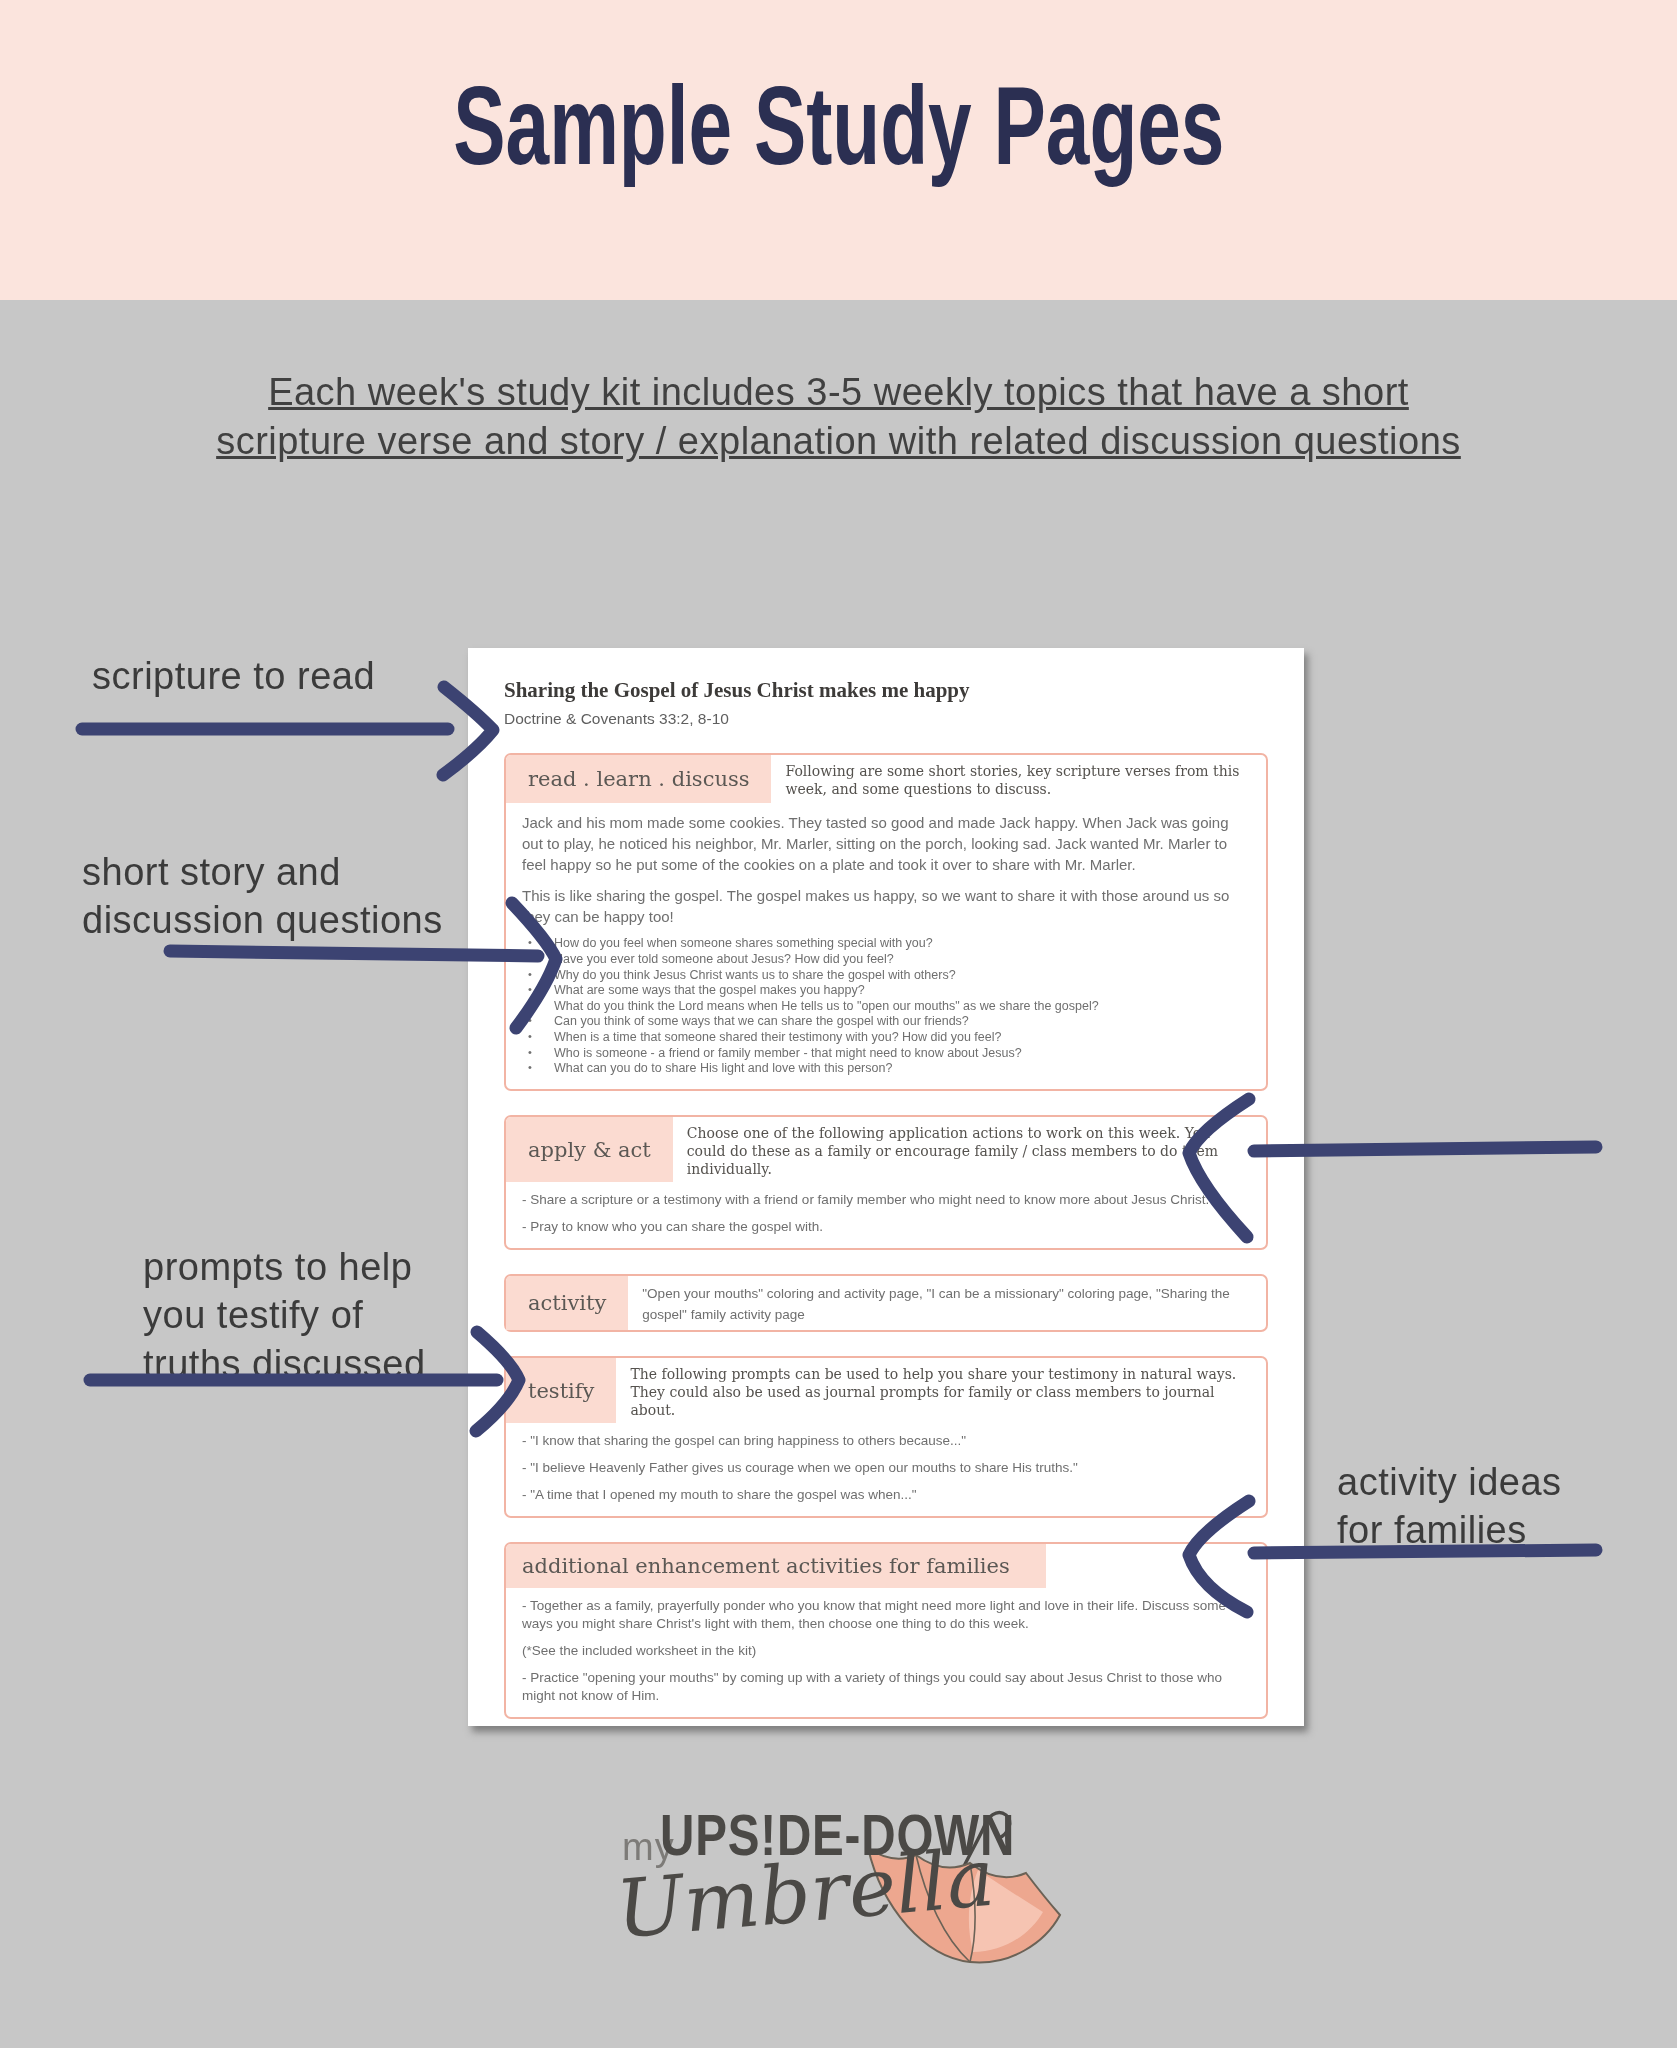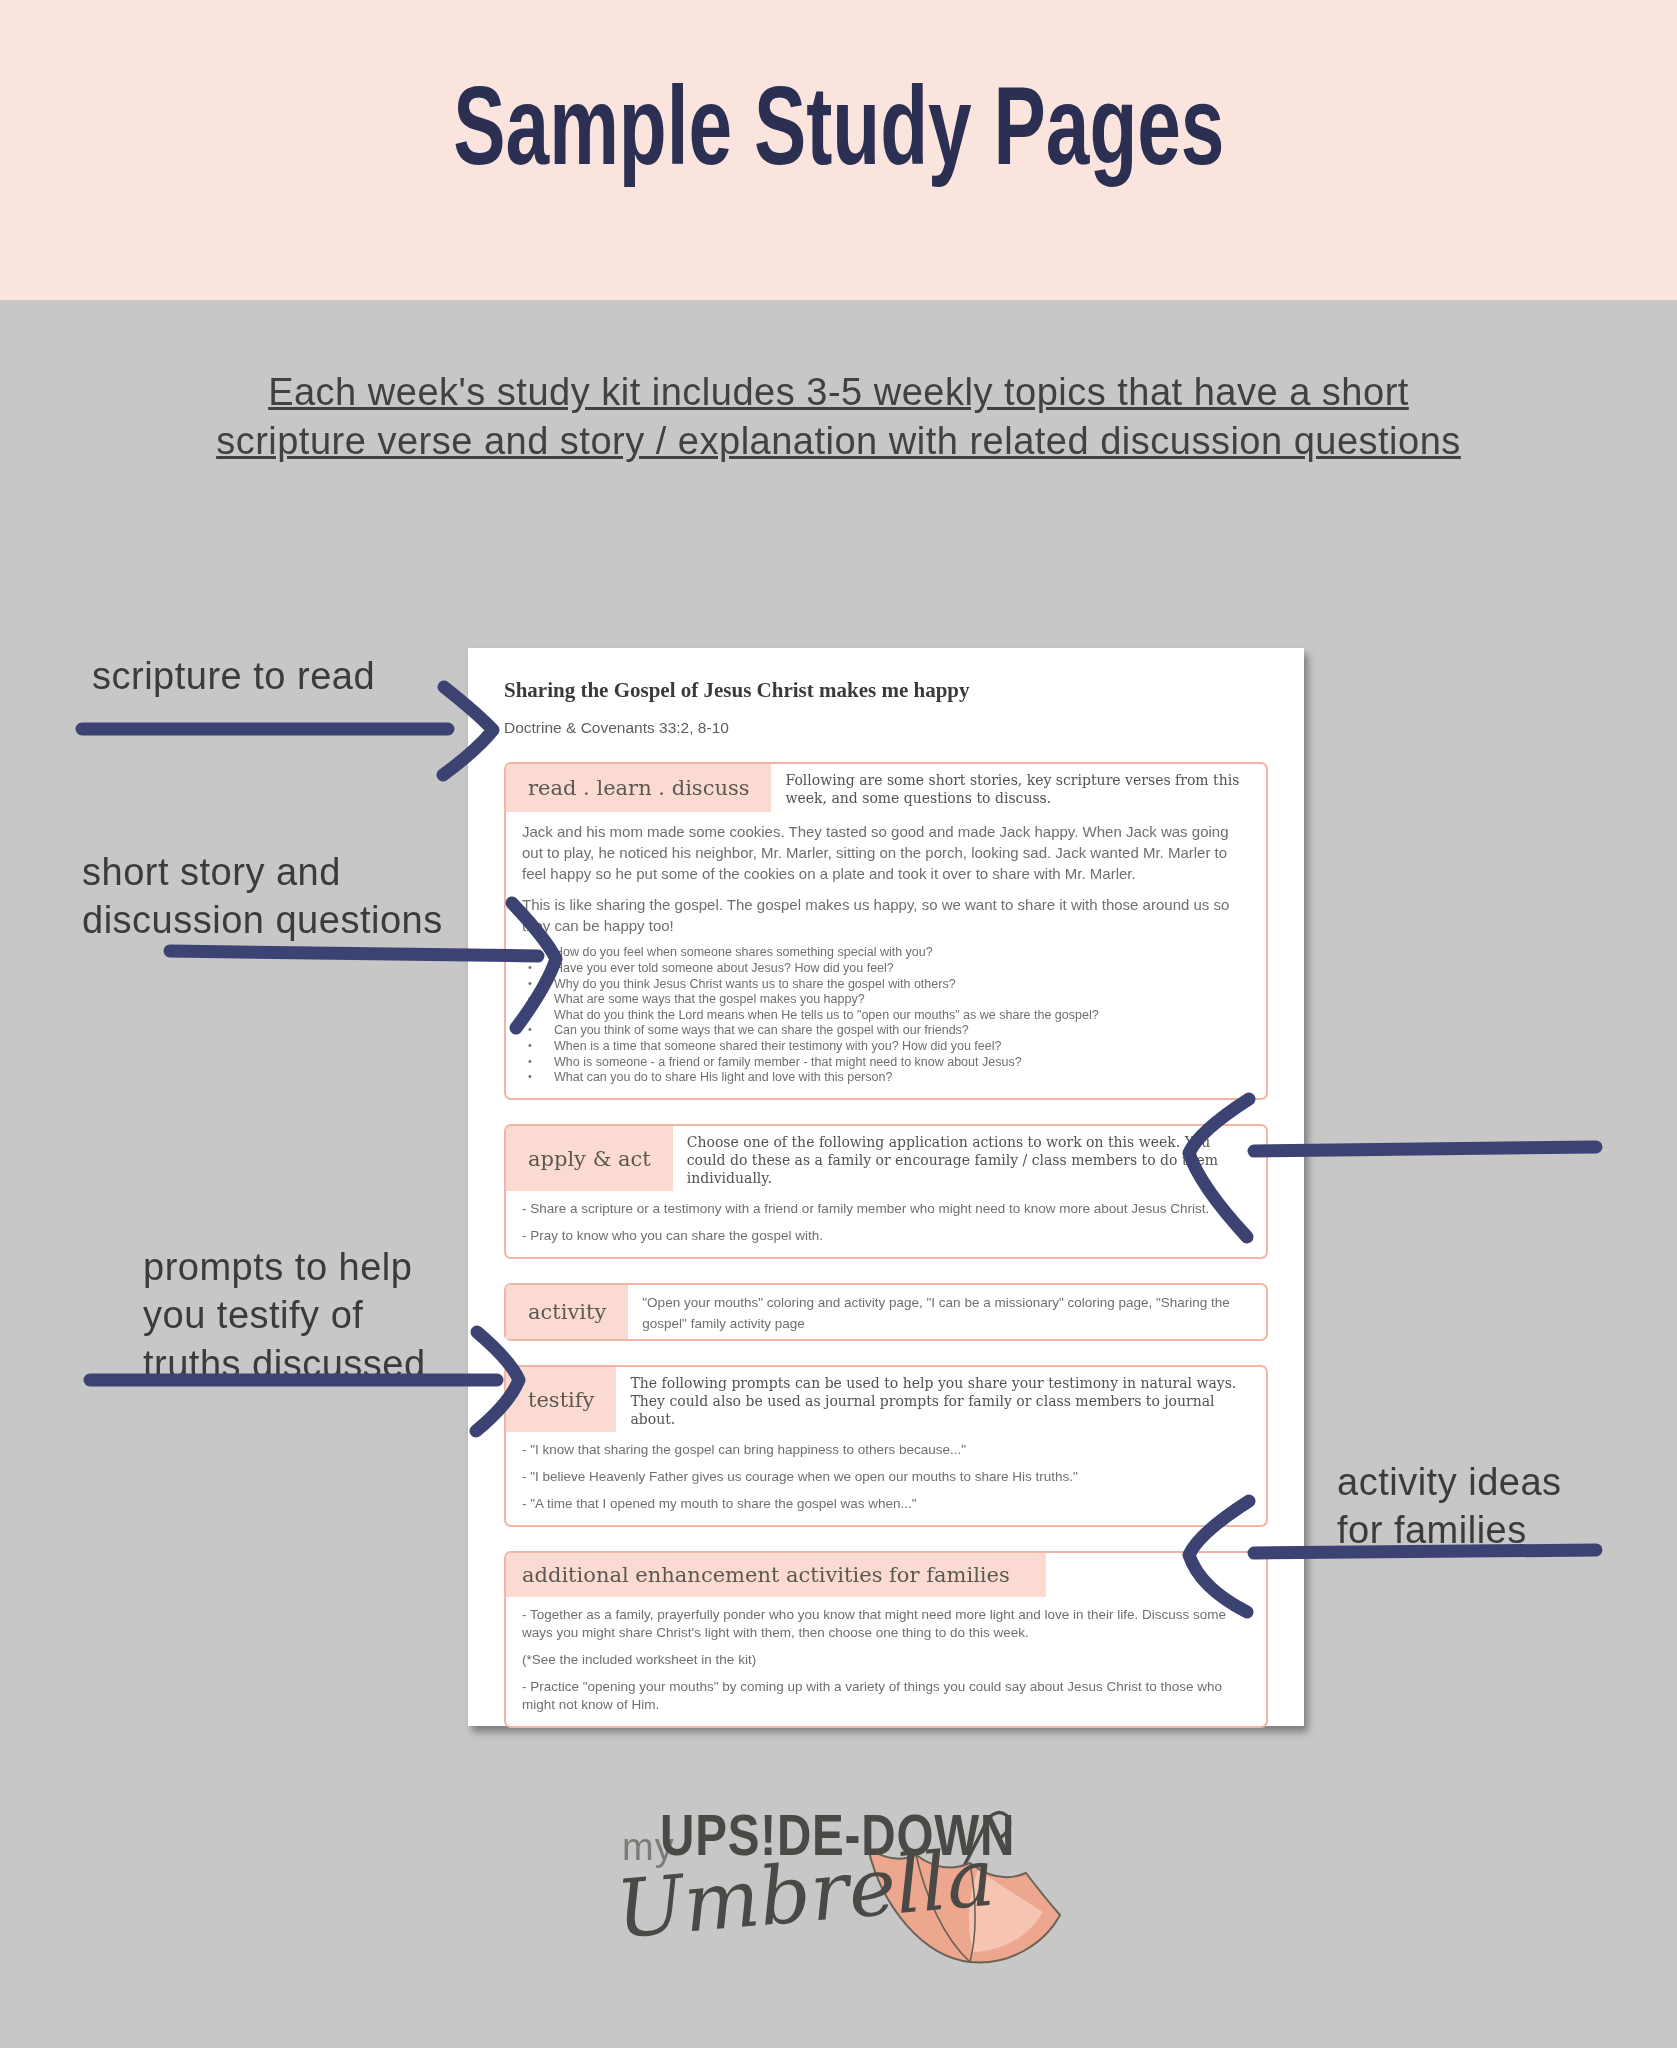--- a/index.html
+++ b/index.html
@@ -33,21 +33,21 @@
   .a-family{left:1337px;top:1458px;}
 
   
   .arrows{position:absolute;left:0;top:0;width:1677px;height:2048px;z-index:5;pointer-events:none;}
   .arrows path{stroke:var(--arrow-navy);stroke-width:13;fill:none;stroke-linecap:round;stroke-linejoin:round;}
 
   
   .page{position:absolute;left:468px;top:648px;width:836px;height:1078px;background:#fff;
         box-shadow:4px 6px 7px rgba(70,70,70,.55);padding:30px 36px;z-index:1;}
   .doc-title{font-family:"Liberation Serif",serif;font-weight:700;font-size:21px;line-height:1.2;color:#3d3b39;}
-  .doc-sub{font-size:15.5px;line-height:1.3;color:#5f5f5f;margin-top:15px;}
+  .doc-sub{font-size:15.5px;line-height:1.3;color:#5f5f5f;margin-top:6px;}
 
   .box{border:2px solid var(--salmon-border);border-radius:7px;margin-top:24px;padding-bottom:12px;background:#fff;}
   .box:first-of-type{margin-top:17px;}
   .box-head{display:flex;align-items:stretch;}
   .chip{background:var(--chip-pink);padding:8px 22px;font-family:"DejaVu Serif",serif;font-size:21px;
         color:#5b5854;white-space:nowrap;display:flex;align-items:center;border-radius:5px 0 0 0;}
   .head-text{font-family:"DejaVu Serif",serif;font-size:14px;line-height:1.27;color:var(--doc-serif-gray);
              padding:8px 14px 4px;align-self:center;}
   .doc-p{font-size:15px;line-height:1.42;color:var(--doc-sans-gray);padding:0 16px;margin-top:9px;}
   .doc-item{font-size:13.5px;line-height:1.33;color:var(--doc-sans-gray);padding:0 16px;margin-top:9px;}

